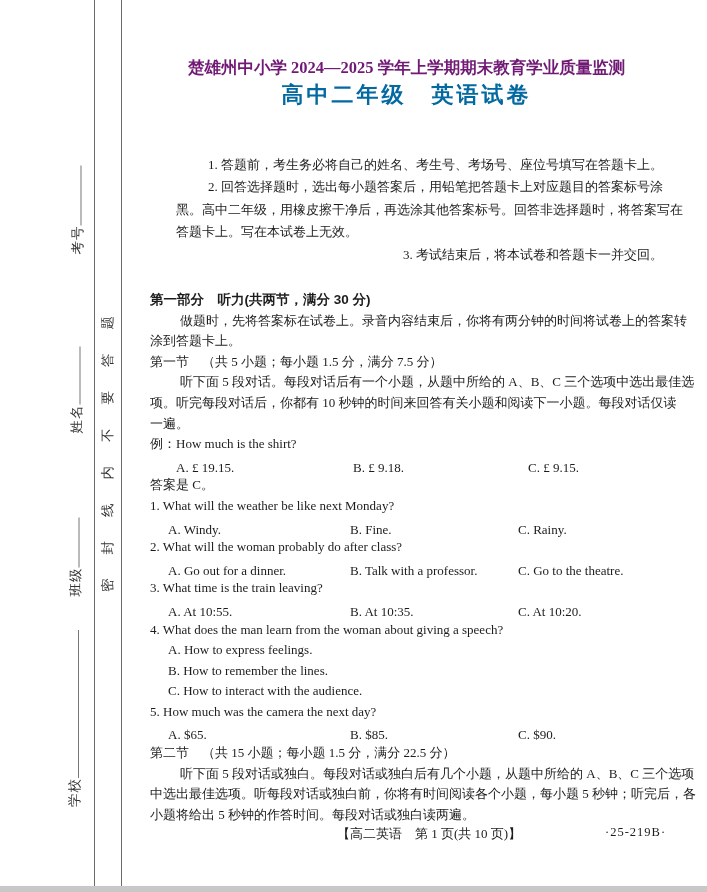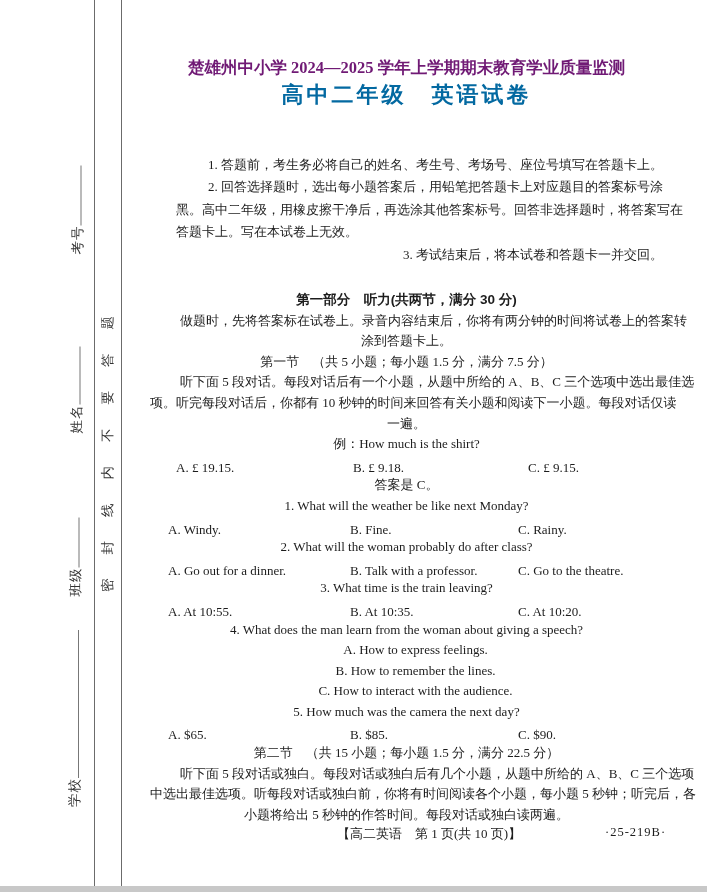--- a/index.html
+++ b/index.html
@@ -66,21 +66,21 @@
     font-size:13px; line-height:22.4px;
   }
   .notice > div { height:22.4px; white-space:nowrap; }
   .notice .heading { font-weight:bold; font-size:14px;
     font-family:"Liberation Sans","DejaVu Sans",sans-serif; }
   .indent { padding-left:29px;text-align:right; }
 
   
   .body {
     position:absolute; left:150px; top:290px; width:513px;
-    font-size:13px; line-height:20.6px;text-align:center;
+    font-size:13px; line-height:20.6px;
   }
   .body > div { height:20.6px; line-height:20.6px; white-space:nowrap; }
   .bold { font-weight:bold;
     font-family:"Liberation Sans","DejaVu Sans",sans-serif; font-size:13.5px; }
   .bindent { padding-left:30px; }
 
   
   .opts { position:relative; }
   .opts span { position:absolute; top:3px; white-space:nowrap; }
   .opts .oa { left:18px; } .opts .ob { left:200px; } .opts .oc { left:368px; }

